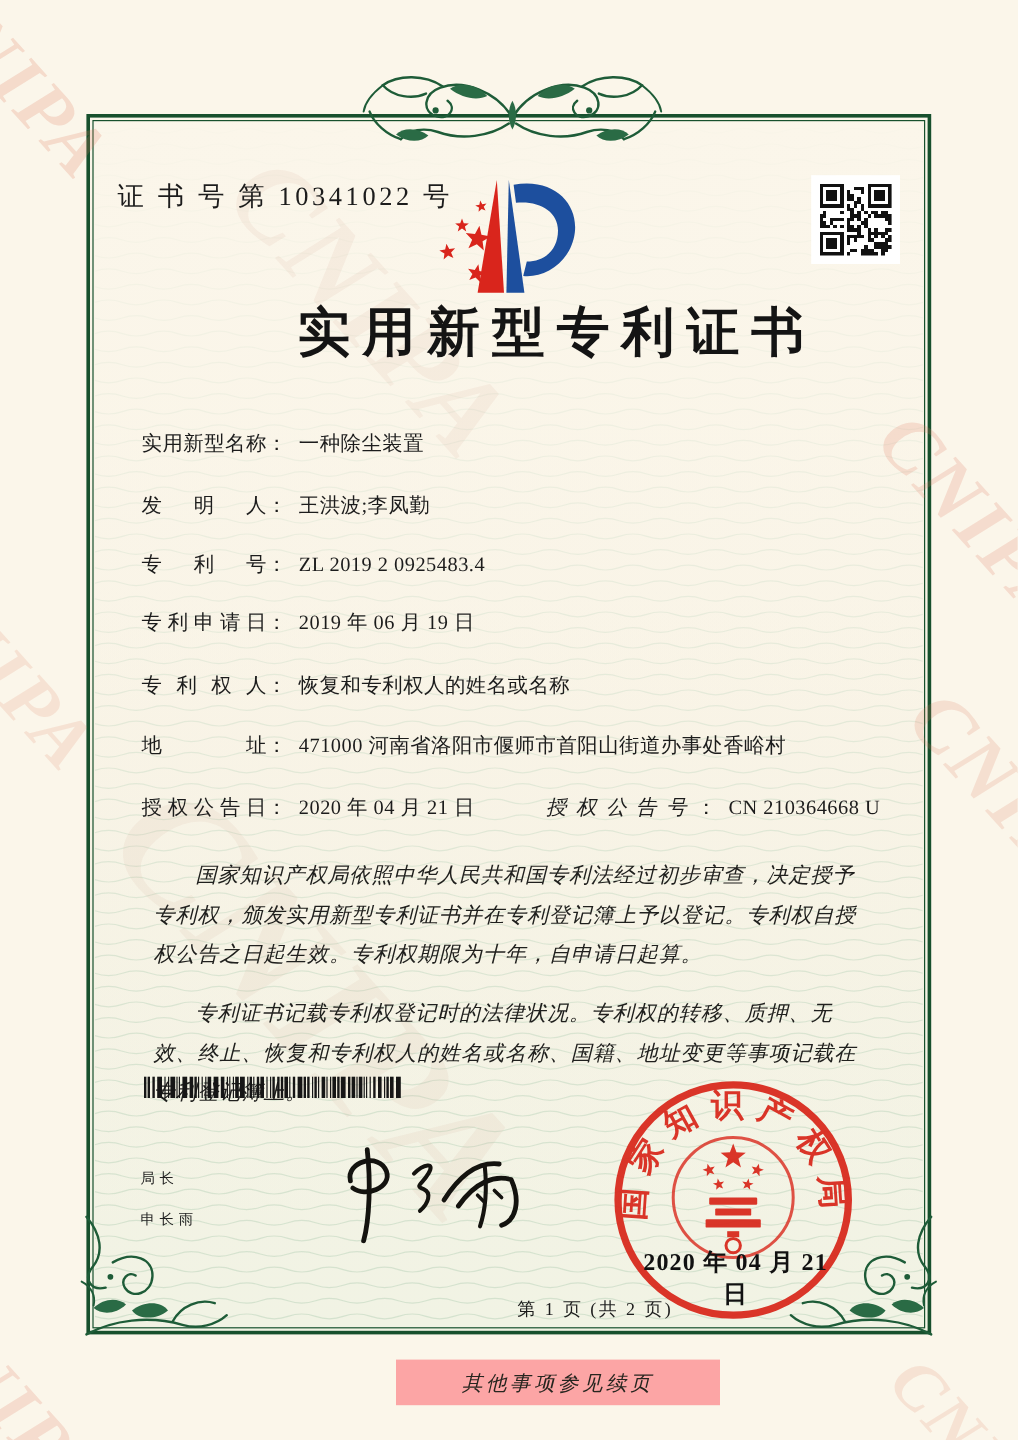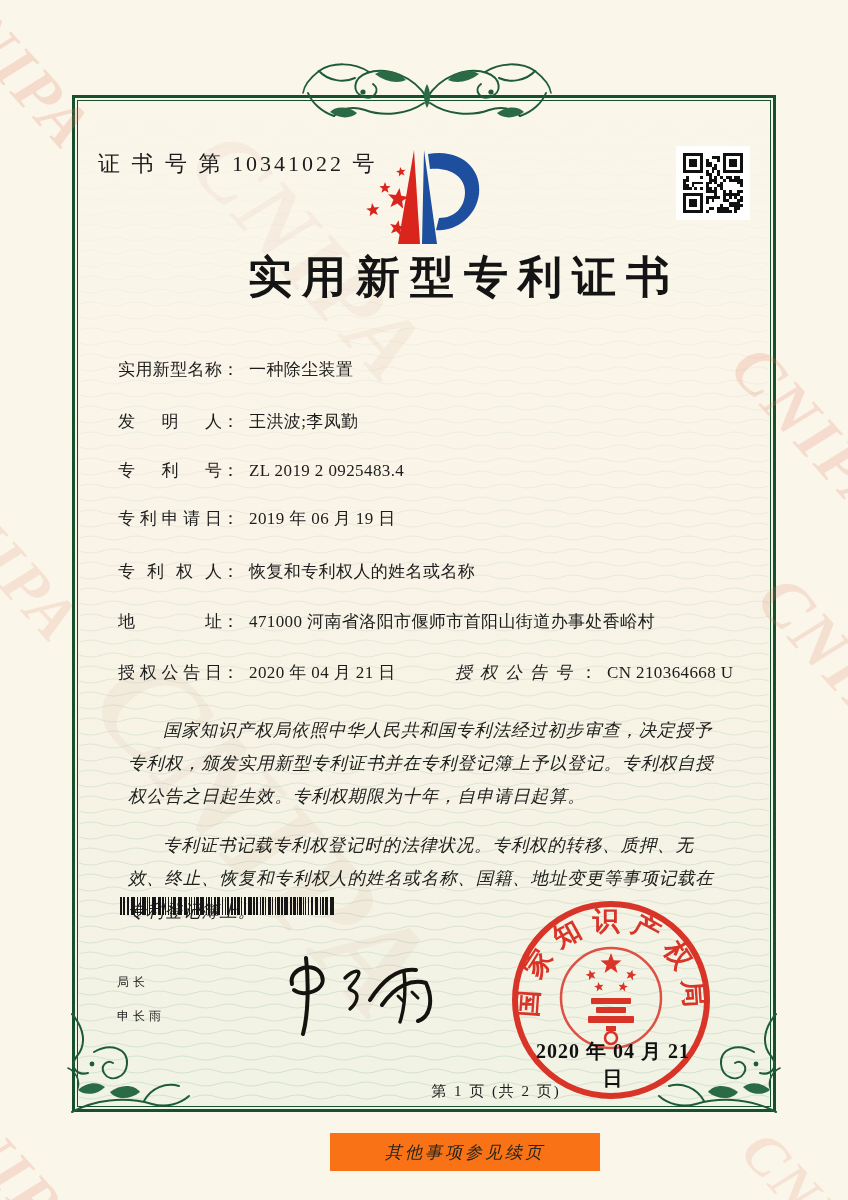--- a/index.html
+++ b/index.html
@@ -42,21 +42,21 @@
   .f-value{letter-spacing:.4px;}
   .grant2{position:absolute;left:337px;top:0;white-space:nowrap;}
   .grant2 .f-label2{letter-spacing:8px;font-style:italic;}
   .paras{left:112px;top:699px;width:632px;font-size:17.5px;line-height:33px;
     font-style:italic;letter-spacing:.8px;color:#20201e;}
   .paras p{margin:16px;text-indent:2em;font-family:Liberation Mono, monospace;}
   .director{left:117px;font-family:"Liberation Sans","DejaVu Sans",sans-serif;
     font-size:12px;letter-spacing:4px;color:#222;}
   .page-ind{left:72px;top:1082px;width:848px;text-align:center;font-size:15px;letter-spacing:2px;}
   .foot-note{
-    left:330px;top:1133px;width:270px;height:38px;background:#f97316;z-index:2;
+    left:330px;top:1133px;width:270px;height:38px;background:#fca5a5;z-index:2;
     display:flex;align-items:center;justify-content:center;
     font-size:17px;font-style:italic;letter-spacing:3px;color:#26251f;text-align:center;
   }
   .qr-box{left:676px;top:146px;width:74px;height:74px;background:#ffffff;
     display:flex;align-items:center;justify-content:center;}
   .seal-date{
     left:523px;top:1038px;width:180px;text-align:center;z-index:4;
     font-size:20px;letter-spacing:1px;color:#111;font-weight:bold;
   }
   svg{display:block;}

